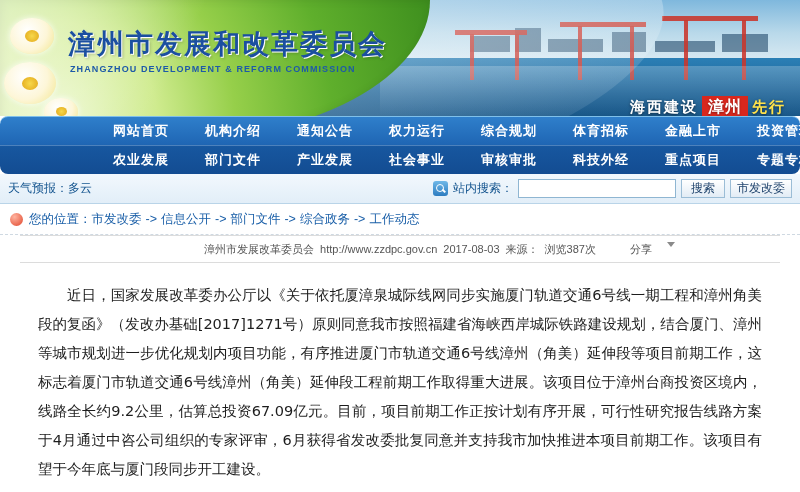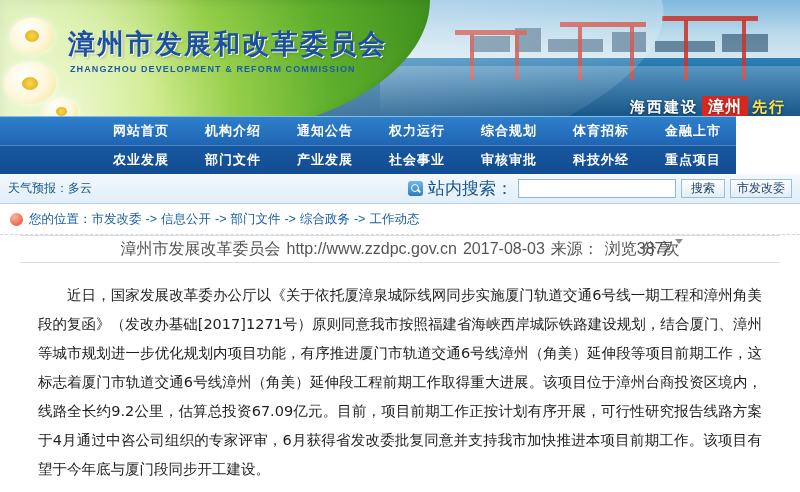--- a/index.html
+++ b/index.html
@@ -145,24 +145,25 @@
   .slogan-yellow {
     color: #ffe24a;
     font-size: 15px;
     font-weight: bold;
     letter-spacing: 2px;
     text-shadow: 0 1px 3px rgba(0,0,0,.55);
   }
 
   
   .nav {
-    width: 736px;
+    width: 800px;
     background: linear-gradient(180deg, #2f7fcb 0%, #1f66b4 48%, #17579f 52%, #134c92 100%);
     border-top: 1px solid #7fc0ea;
     padding: 0;
+    border-radius: 8px;
   }
   .nav-row {
     display: flex;
     align-items: center;
     height: 28px;
     padding-left: 95px;
   }
   .nav-row:first-child {
     border-bottom: 1px solid rgba(255,255,255,.22);
   }
@@ -214,21 +215,21 @@
     border-radius: 50%;
   }
   .search-icon-box::after {
     content: "";
     position: absolute;
     left: 9px; top: 9px;
     width: 4px; height: 1.5px;
     background: #ffffff;
     transform: rotate(45deg);
   }
-  .search-label { color: #15558f; font-size: 17px; white-space: nowrap; }
+  .search-label { color: #15558f; font-size: 12px; white-space: nowrap; }
   .search-input {
     width: 150px;
     height: 17px;
     border: 1px solid #8fb6d2;
     background: #ffffff;
     font-size: 12px;
     padding: 0 3px;
     outline: none;
   }
   .btn-small {
@@ -280,32 +281,32 @@
     line-height: 1.4;
   }
   .meta {
     border-top: 1px solid #dcdcdc;
     border-bottom: 1px solid #dcdcdc;
     height: 26px;
     display: flex;
     align-items: center;
     justify-content: center;
     gap: 6px;
-    font-size: 16px;
+    font-size: 11px;
     color: #555;
     position: relative;
   }
   .meta span { white-space: nowrap; }
   .meta .views { color: #555; }
   .share {
     position: absolute;
-    right: 97px;
+    right: 105px;
     display: flex;
     align-items: flex-start;
-    gap: 2px;
+    gap: 15px;
     color: #555;
     cursor: pointer;
   }
   .caret-down {
     width: 0; height: 0;
     border-left: 4px solid transparent;
     border-right: 4px solid transparent;
     border-top: 5px solid #8a8a8a;
     display: inline-block;
   }

